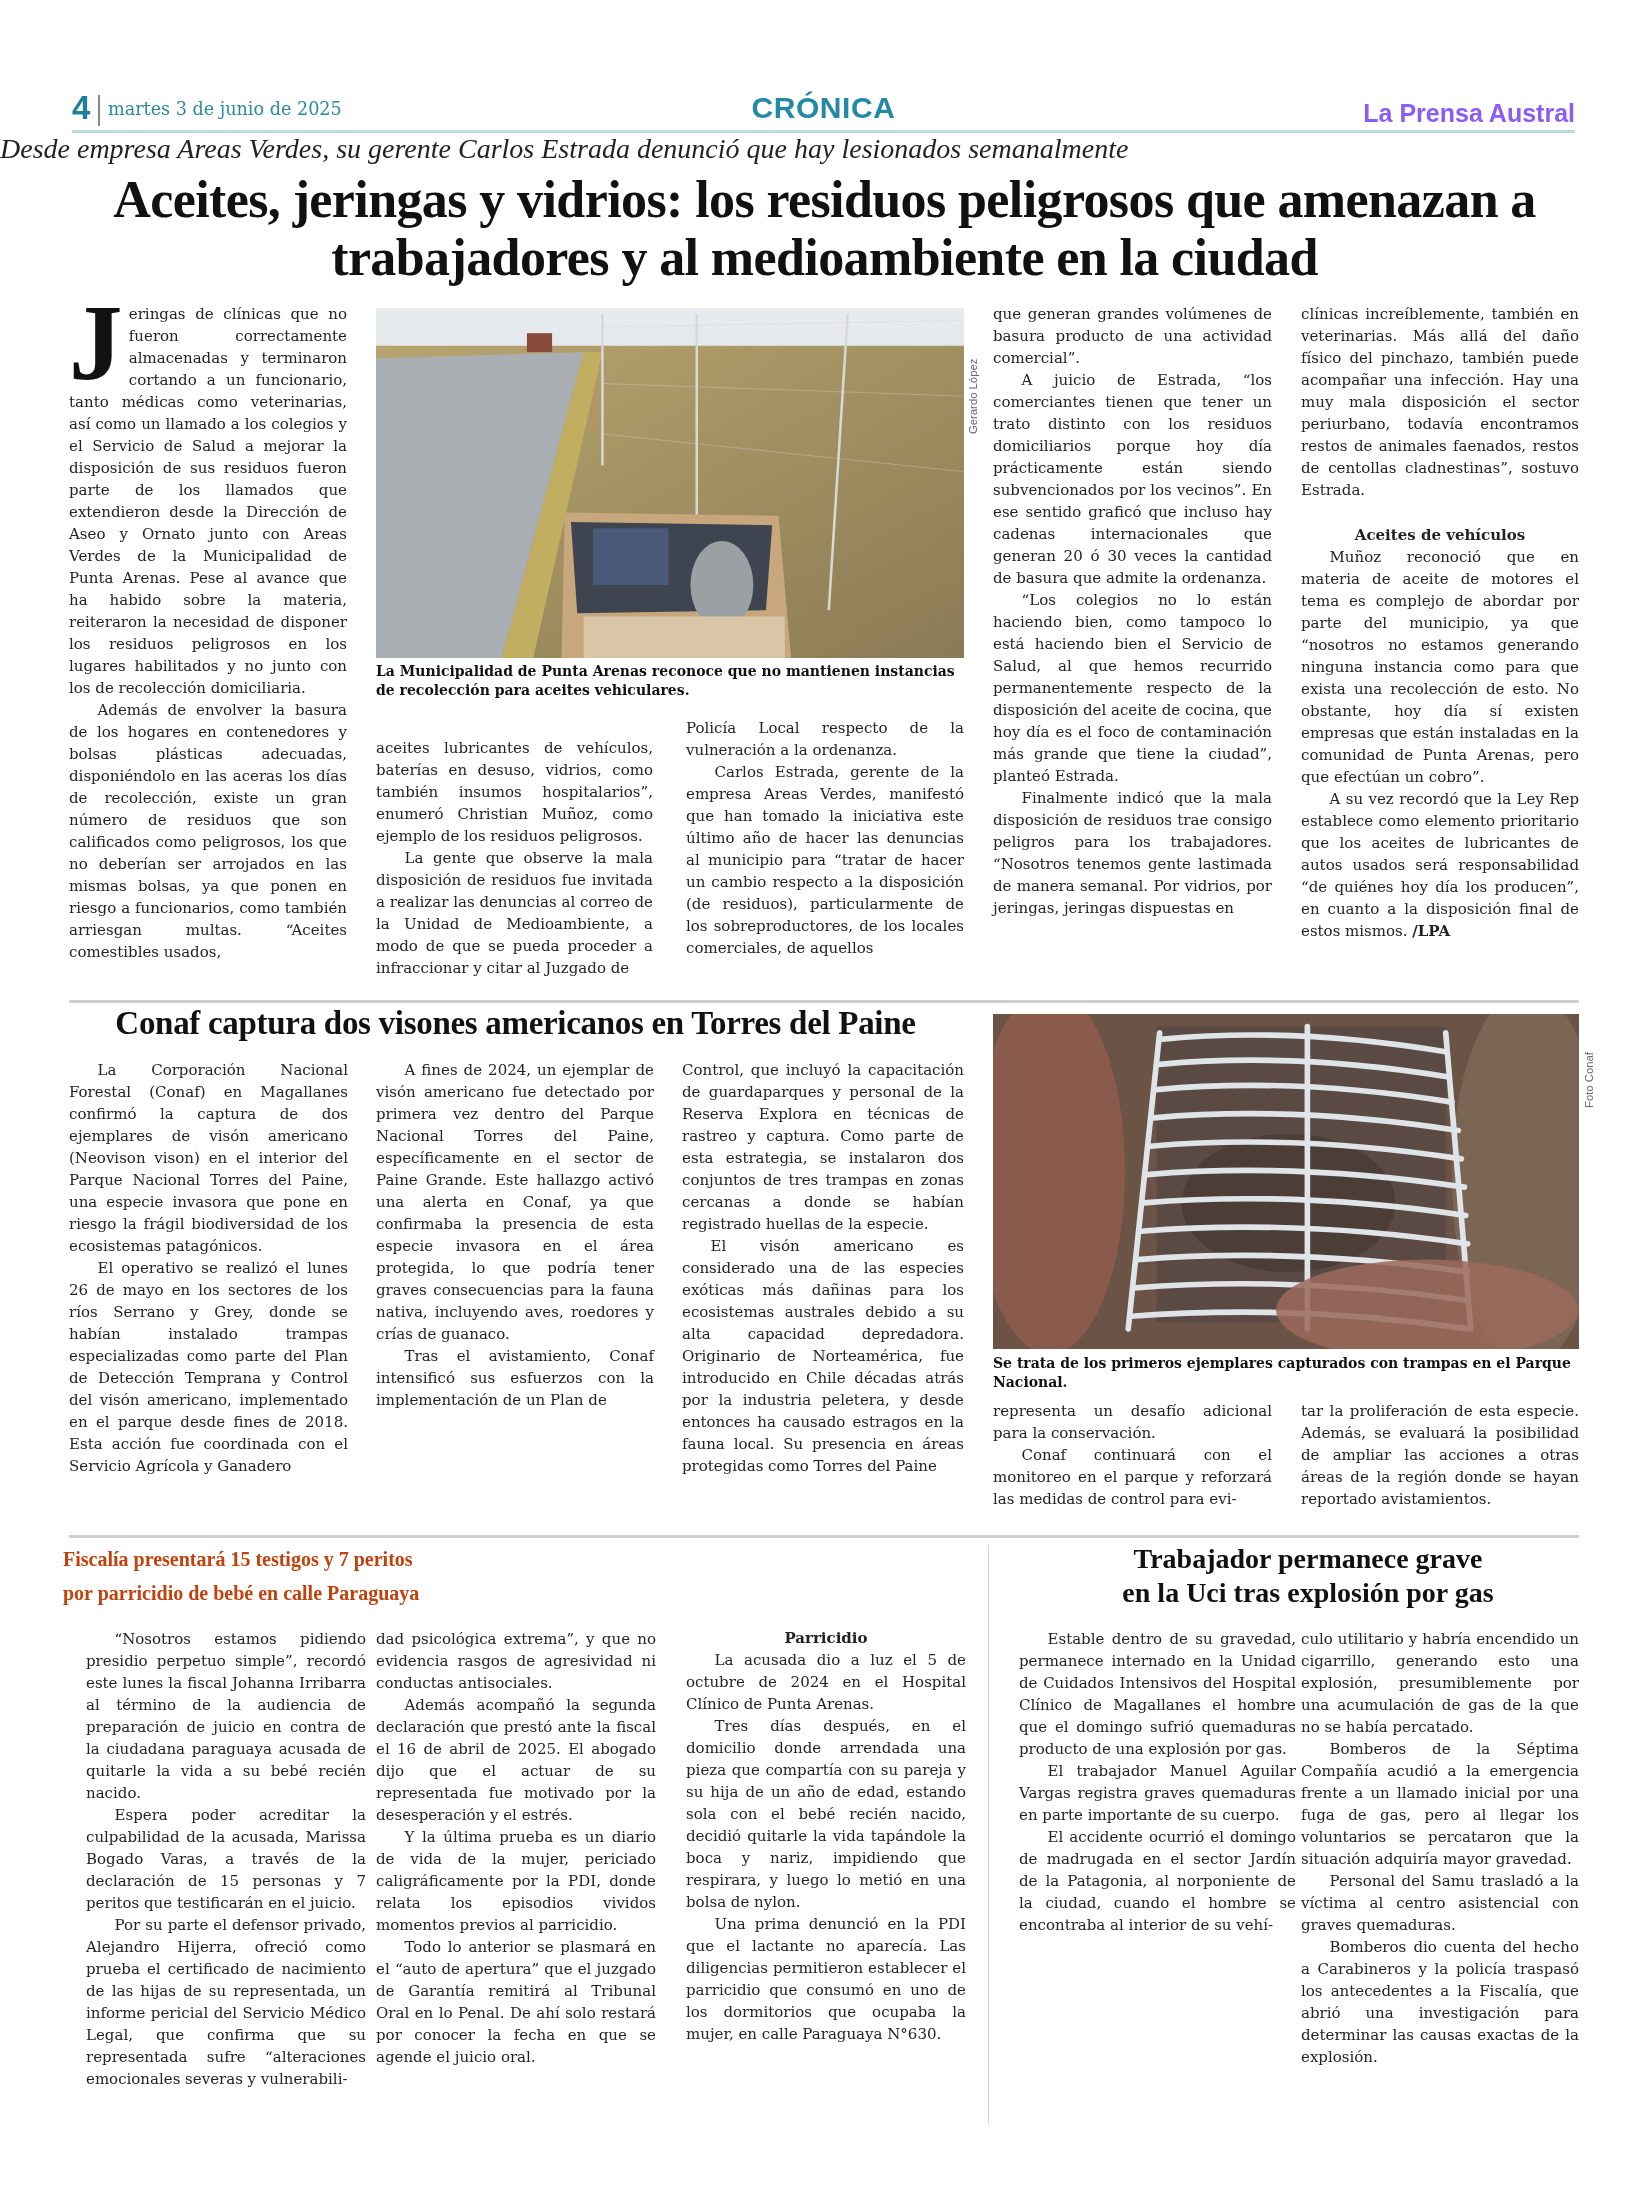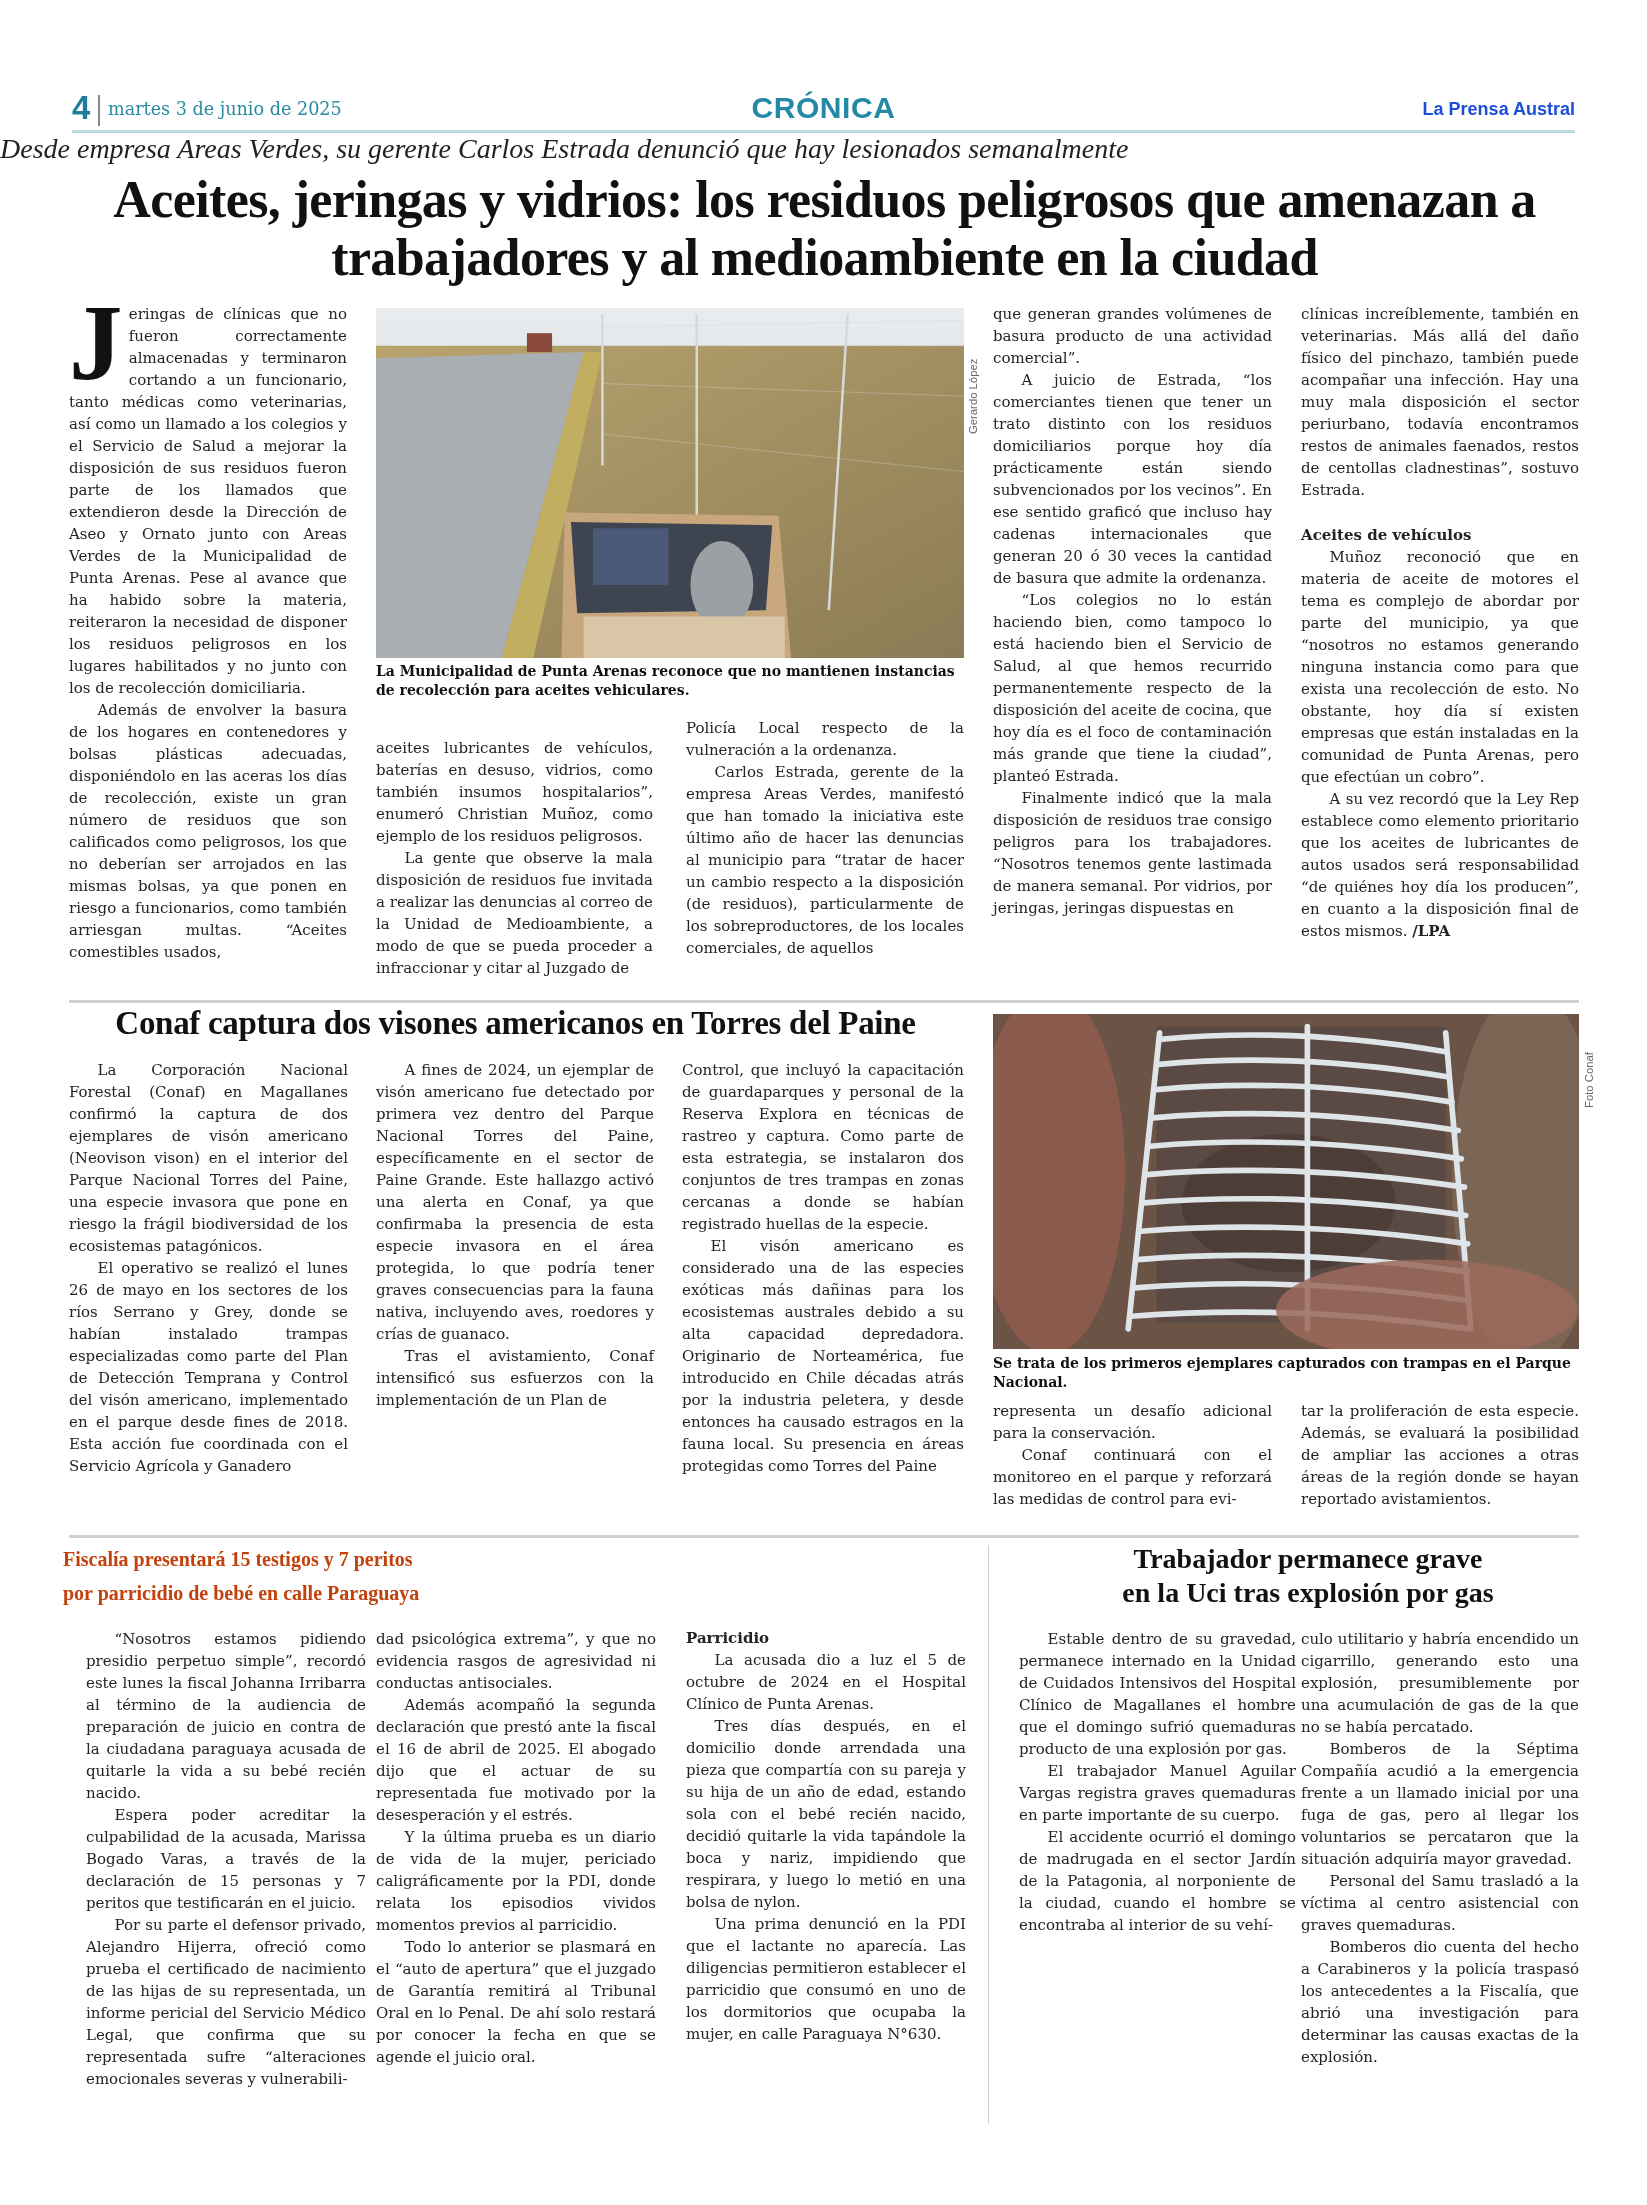--- a/index.html
+++ b/index.html
@@ -4,31 +4,31 @@
 <style>
   html, body { margin: 0; padding: 0; background: #ffffff; }
   body { width: 1647px; height: 2205px; position: relative; overflow: hidden; color: #1d1d1d; }
 
   
   .header { position: absolute; left: 72px; top: 91px; width: 1503px; height: 39px; border-bottom: 3.1px solid #bcdbe0; }
   .page-num { position: absolute; left: 0; top: 0; font-family: "Liberation Sans", sans-serif; font-weight: 700; font-size: 33px; color: #1f7f99; line-height: 34px; }
   .page-sep { position: absolute; left: 26.4px; top: 3.8px; width: 1.9px; height: 31px; background: #888; }
   .page-date { position: absolute; left: 36px; top: 7.5px; font-family: "DejaVu Serif", serif; font-size: 17.6px; color: #2a8aa2; }
   .section-name { position: absolute; left: 0; width: 100%; top: 0; text-align: center; font-family: "Liberation Sans", sans-serif; font-weight: 700; font-size: 30px; color: #2389a5; letter-spacing: 0.6px; }
-  .paper-name { position: absolute; right: 0; top: 7.5px; font-family: "Liberation Sans", sans-serif; font-weight: 700; font-size: 18px; color: #1d4ed8; }
+  .paper-name { position: absolute; right: 0; top: 7.5px; font-family: "Liberation Sans", sans-serif; font-weight: 700; font-size: 25px; color: #8b5cf6; }
 
   
   .kicker { position: absolute; left: 0; width: 100%; top: 133px; font-family: "Liberation Serif", serif; font-style: italic; font-size: 28px; color: #222; }
   .headline1 { position: absolute; left: 101px; width: 1447px; top: 171px; text-align: center; font-family: "Liberation Serif", serif; font-weight: 700; font-size: 52px; line-height: 58px; color: #111; letter-spacing: -0.6px; }
 
   
   .col { position: absolute; font-family: "DejaVu Serif", serif; font-size: 15px; line-height: 22px; text-align: justify; color: #232323; hyphens: auto; }
   .col p { margin: 0; text-indent: 1.9em; }
   .col p.noindent { text-indent: 0; }
-  .col h4 { margin: 2.5px 0 0 0; font-family: "DejaVu Serif", serif; font-weight: 700; font-size: 15px; line-height: 21.4px; }
+  .col h4 { margin: 2.5px 0 0 0; text-align: center; font-family: "DejaVu Serif", serif; font-weight: 700; font-size: 15px; line-height: 21.4px; }
   .dropcap { float: left; font-family: "Liberation Serif", serif; font-weight: 900; font-size: 107px; line-height: 75px; margin: 2.5px 6.3px -3.8px 0; color: #111; }
 
   .photo { position: absolute; overflow: hidden; }
   .photo svg { display: block; width: 100%; height: 100%; }
   .caption { position: absolute; font-family: "DejaVu Serif", serif; font-weight: 700; font-size: 14px; line-height: 19px; color: #111; }
   .credit { position: absolute; font-family: "Liberation Sans", sans-serif; font-size: 11.3px; color: #666; writing-mode: vertical-rl; transform: rotate(180deg); }
 
   .rule { position: absolute; background: #cfcfcf; }
 
   .headline2 { position: absolute; left: 69px; width: 893px; top: 1005px; text-align: center; font-family: "Liberation Serif", serif; font-weight: 700; font-size: 33px; color: #111; letter-spacing: -0.3px; }

